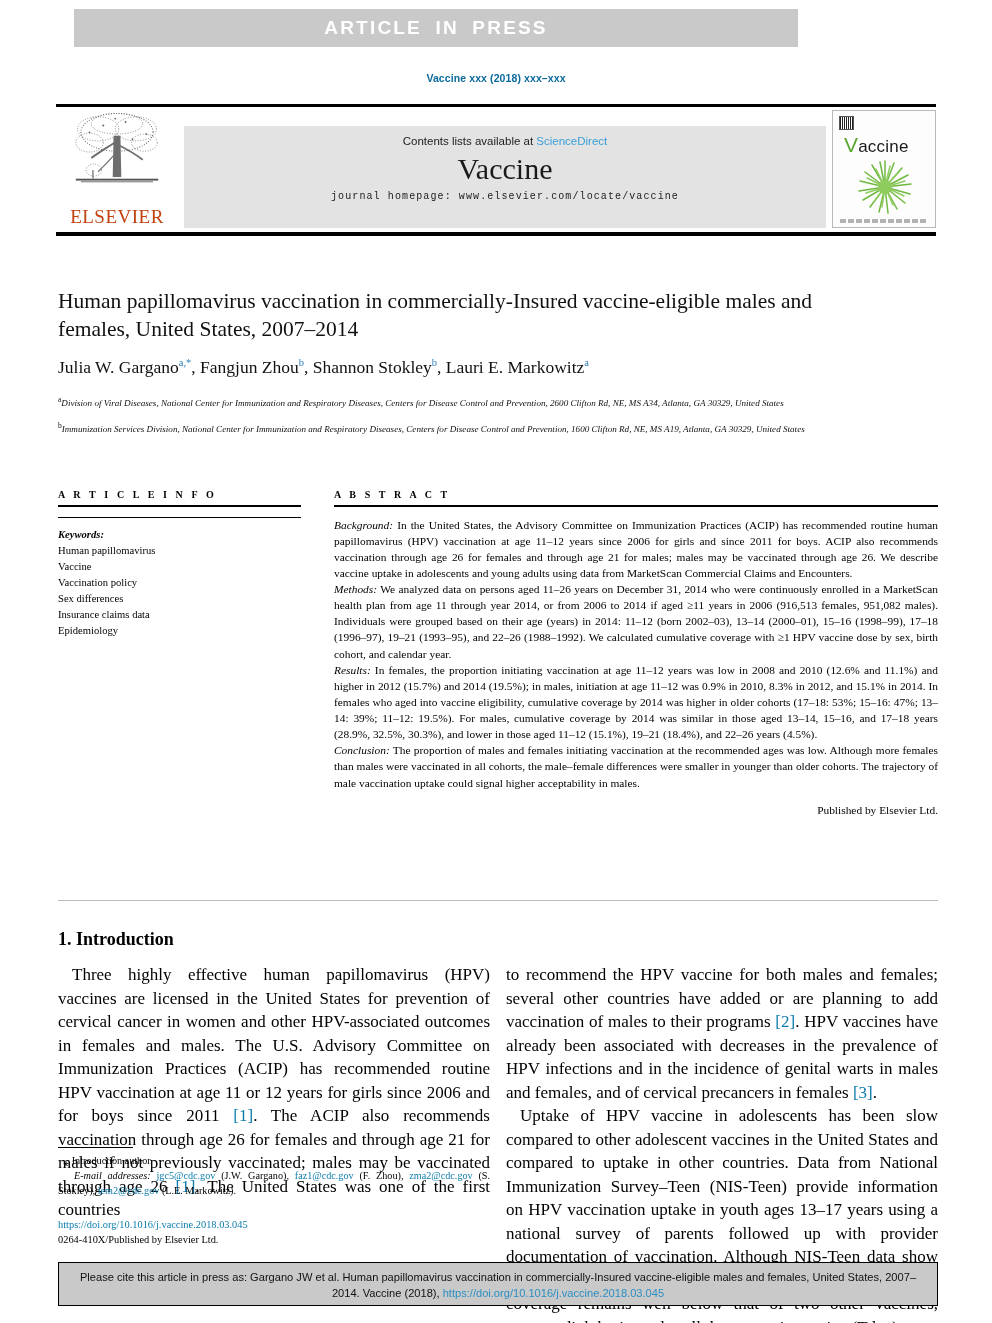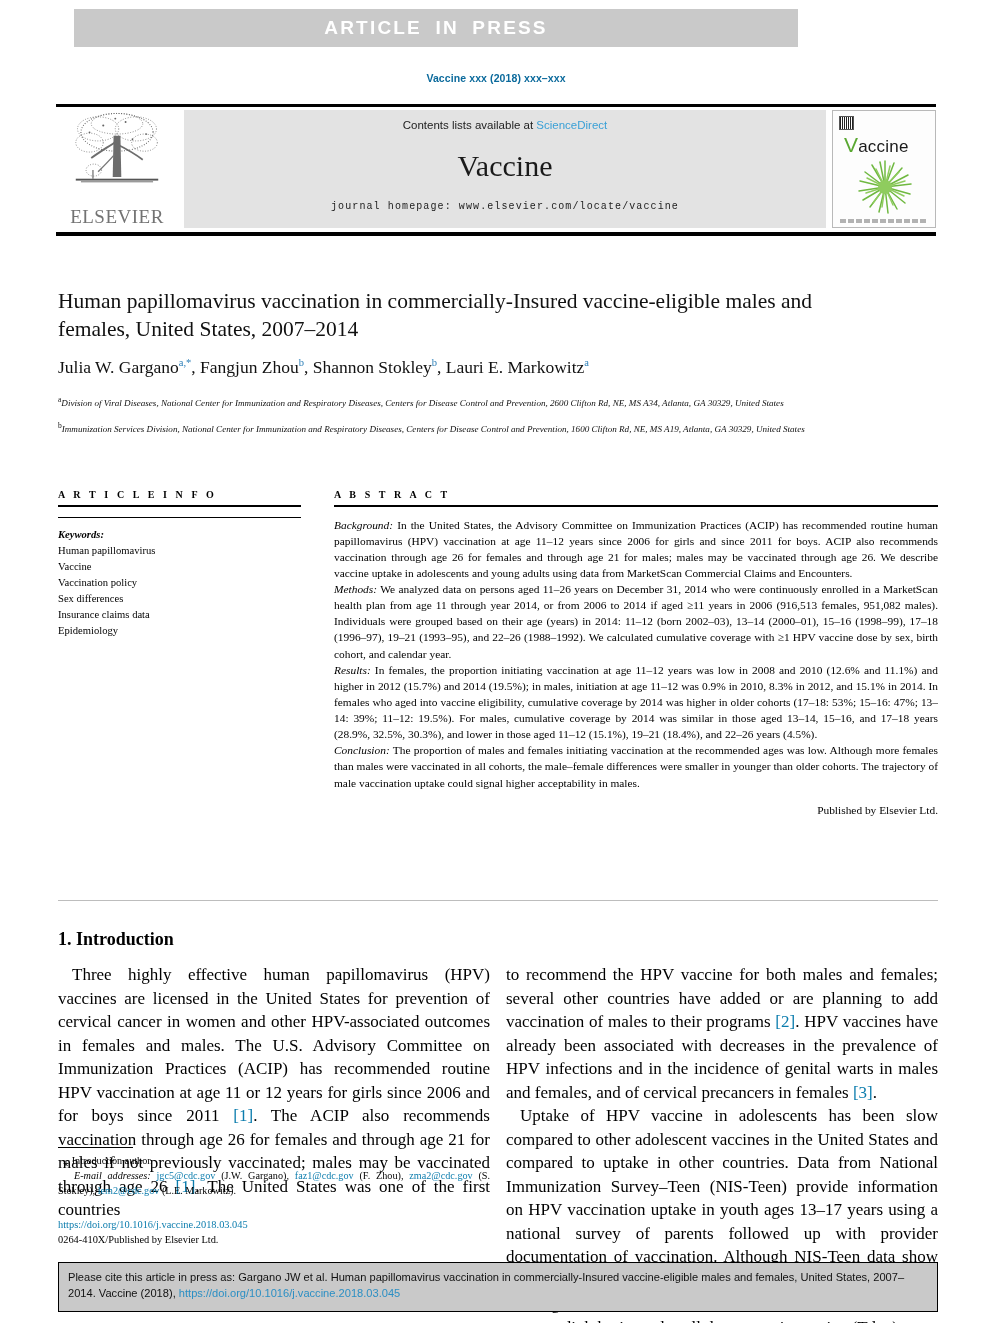--- a/index.html
+++ b/index.html
@@ -56,33 +56,34 @@
   }
   .elsevier-logo {
     width: 122px;
     display: flex; flex-direction: column;
     align-items: center; justify-content: flex-end;
     padding-bottom: 2px;
   }
   .tree-svg { display:block; }
   .elsevier-word {
     font-family: "Liberation Serif", serif;
-    color: #737373;
+    color: #c2410c;
     font-size: 19px;
     letter-spacing: 0.5px;
     line-height: 1;
     margin-top: 18px;
   }
   .masthead-center {
     flex: 1;
     background: #e3e3e3;
     margin-left: 6px; margin-right: 6px;
     display: flex; flex-direction: column;
     align-items: center; justify-content: space-between;
-    padding: 9px 0 16px 0;
+    padding: 9px 0 26px 0;
+    margin-top: 16px;
   }
   .contents-line {
     font-family: "Liberation Sans", sans-serif;
     font-size: 11.5px;
     color: #222;
   }
   .contents-line .sd { color: #3aa0d6; }
   .journal-name {
     font-family: "Liberation Serif", serif;
     font-size: 30px;
@@ -234,28 +235,29 @@
   .doi-block {
     position: absolute; left: 58px; top: 1218px; width: 432px;
     font-family: "Liberation Serif", serif;
     font-size: 10.4px; line-height: 1.40;
   }
   .doi-block .doi { color: #0b7cad; }
 
   
   .cite-box {
     position: absolute; left: 58px; top: 1262px;
-    width: 880px; height: 50px;
+    width: 880px; height: 44px;
     background: #c9c9c9;
     border: 1.6px solid #000;
     padding: 7px 9px 4px 9px;
     font-family: "Liberation Sans", sans-serif;
     font-size: 11.1px;
     line-height: 1.42;
     color: #111;
+    text-align: center;
   }
   .cite-box .doi { color: #2b8fc4; }
 </style>
 </head>
 <body>
 
 <div class="aip-banner">
   <span class="aip-text">ARTICLE  IN  PRESS</span>
 </div>
 

